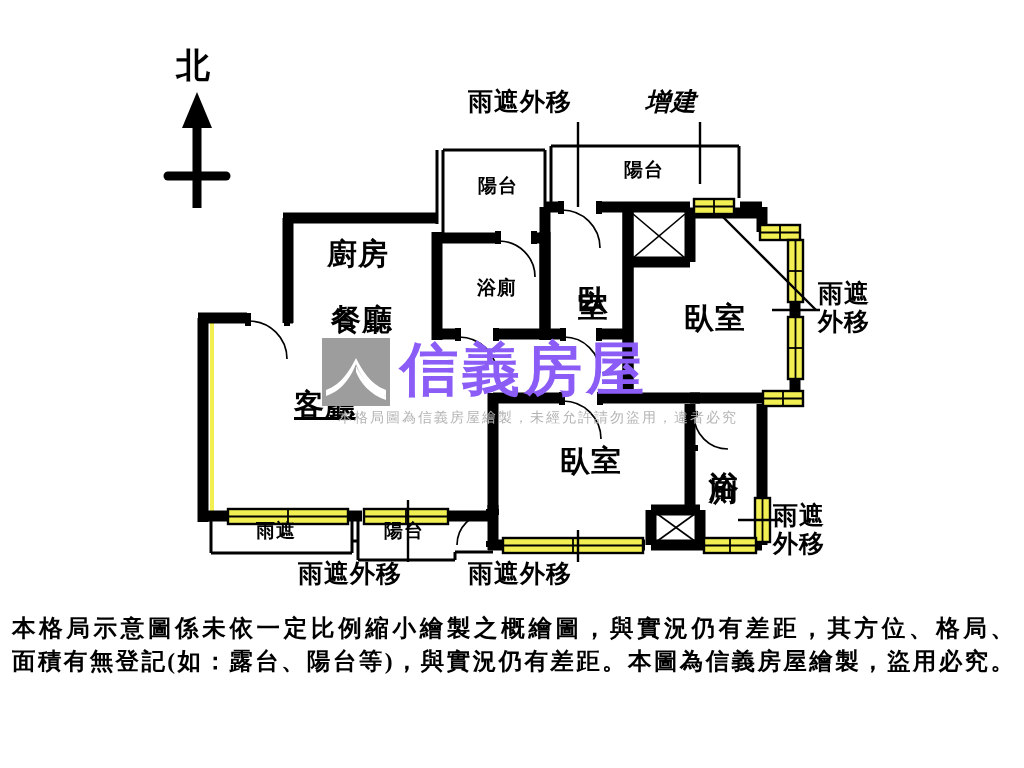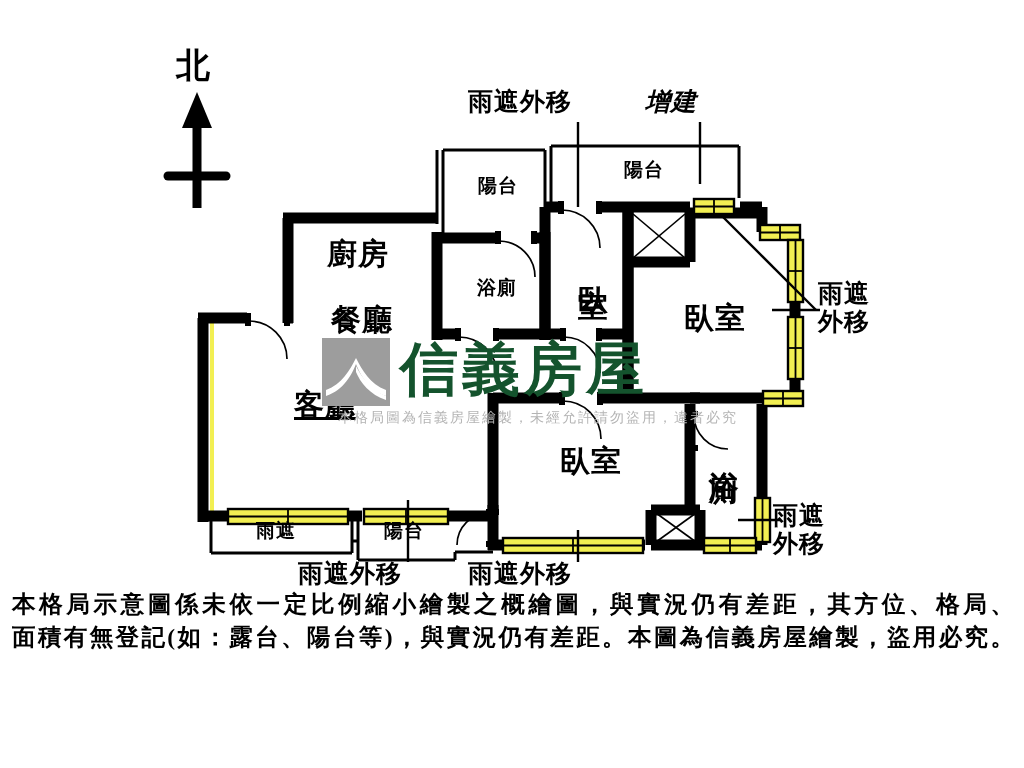--- a/index.html
+++ b/index.html
@@ -78,40 +78,40 @@
     height: 68px;
     background: #9d9d9d;
     overflow: hidden;
   }
   #watermark .wm-text {
     position: absolute;
     left: 78px;
     top: 0px;
     font-size: 58px;
     font-weight: 700;
-    color: #14532d;
+    color: #8b5cf6;
     letter-spacing: 4px;
     line-height: 1.12;
   }
   #wm-fineprint {
     position: absolute;
     left: 338px;
     top: 409px;
     font-size: 14px;
     letter-spacing: 2px;
     color: #b4b4b4;
     white-space: pre;
     pointer-events: none;
   }
 
   
   #disclaimer {
     position: absolute;
     left: 12px;
-    top: 588px;
+    top: 612px;
     width: 1002px;
     font-size: 23.5px;
     font-weight: 700;
     line-height: 1.42;
     letter-spacing: 0px;
     text-align: justify;
     text-align-last: justify;
   }
   #disclaimer .dl {
     display: block;

